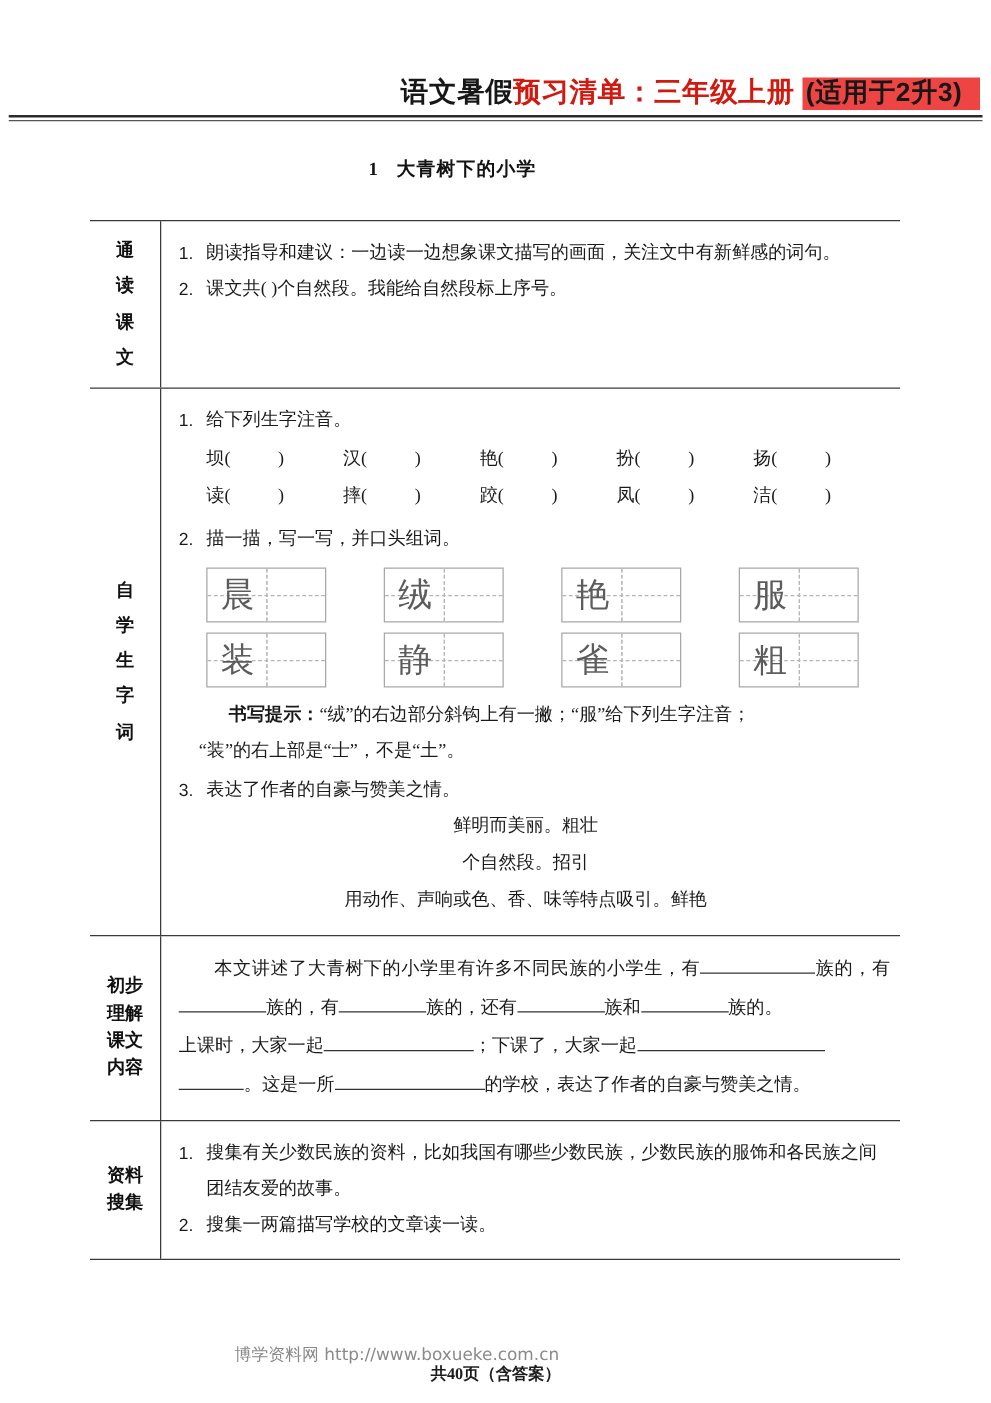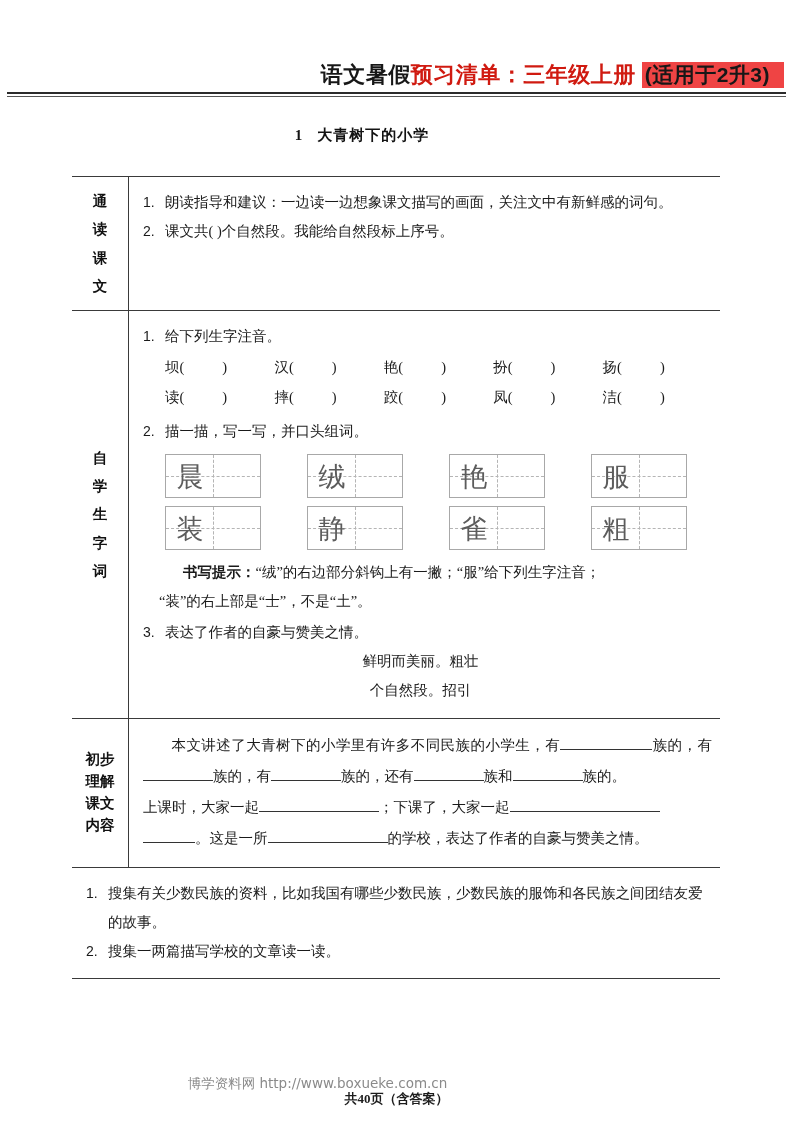--- a/index.html
+++ b/index.html
@@ -392,40 +392,48 @@
 
       <div class="match">
         <div class="match-row">
           <span class="left">鲜明而美丽。</span>
           <span class="right">粗壮</span>
         </div>
         <div class="match-row">
           <span class="left">个自然段。</span>
           <span class="right">招引</span>
         </div>
+        <div class="match-row">
+          <span class="left">用动作、声响或色、香、味等特点吸引。</span>
+          <span class="right">鲜艳</span>
+        </div>
       </div>
 
     </div>
   </div>
 
   <div class="row">
     <div class="row-label compact">
       <span>初步</span>
       <span>理解</span>
       <span>课文</span>
       <span>内容</span>
     </div>
     <div class="row-body">
       <div class="para">
         <span class="indent"></span><span>本文讲述了大青树下的小学里有许多不同民族的小学生，有</span><span class="blank b-lg"></span><span>族的，有</span><span class="blank b-md"></span><span>族的，有</span><span class="blank b-md"></span><span>族的，还有</span><span class="blank b-md"></span><span>族和</span><span class="blank b-md"></span><span>族的。</span><br><span>上课时，大家一起</span><span class="blank b-xl"></span><span>；下课了，大家一起</span><span class="blank b-xxl"></span><br><span class="blank b-sm"></span><span>。这是一所</span><span class="blank b-xl"></span><span>的学校，表达了作者的自豪与赞美之情。</span>
       </div>
     </div>
   </div>
 
   <div class="row last">
+    <div class="row-label compact">
+      <span>资料</span>
+      <span>搜集</span>
+    </div>
     <div class="row-body">
       <div class="oitem">
         <span class="marker">1.</span>
         <span class="otext">搜集有关少数民族的资料，比如我国有哪些少数民族，少数民族的服饰和各民族之间团结友爱的故事。</span>
       </div>
       <div class="oitem">
         <span class="marker">2.</span>
         <span class="otext">搜集一两篇描写学校的文章读一读。</span>
       </div>
     </div>

